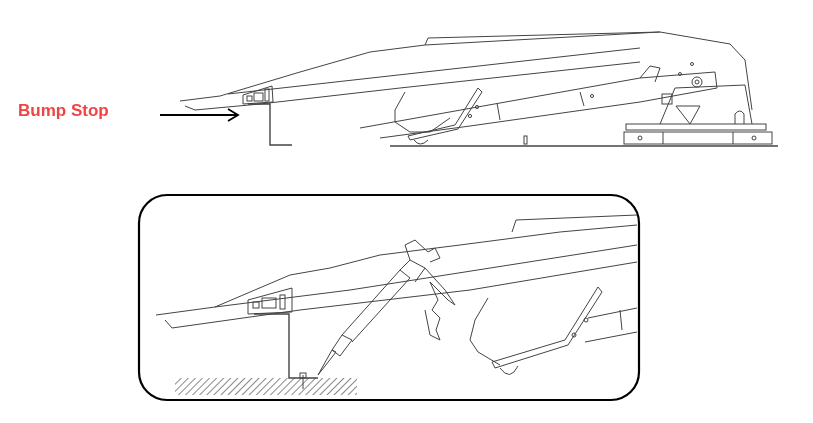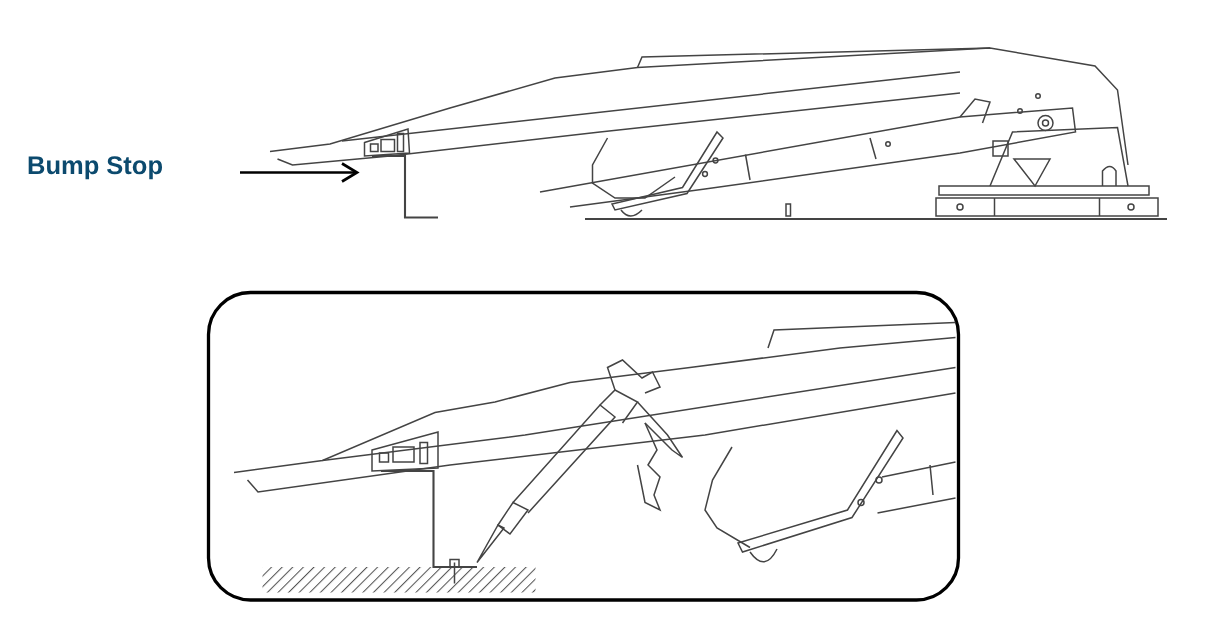--- a/index.html
+++ b/index.html
@@ -1,17 +1,17 @@
 <!DOCTYPE html>
 <html><head>
 <meta charset="utf-8">
 <style>
   html, body { margin: 0; padding: 0; background: #ffffff; }
   body { width: 813px; height: 423px; position: relative; overflow: hidden; font-family: "Liberation Sans", sans-serif; }
-  .label { position: absolute; left: 18px; top: 101px; font-weight: bold; font-size: 17px; color: #0c4a6e; font-family: "Liberation Sans", sans-serif; }
+  .label { position: absolute; left: 18px; top: 101px; font-weight: bold; font-size: 17px; color: #ef4444; font-family: "Liberation Sans", sans-serif; }
   svg { position: absolute; left: 0; top: 0; }
 </style>
 </head>
 <body>
 
 <div class="label">Bump Stop</div>
 
 <svg width="813" height="423" viewBox="0 0 813 423">
   <defs>
     <pattern id="hatch" width="5" height="5" patternUnits="userSpaceOnUse" patternTransform="rotate(45)">

